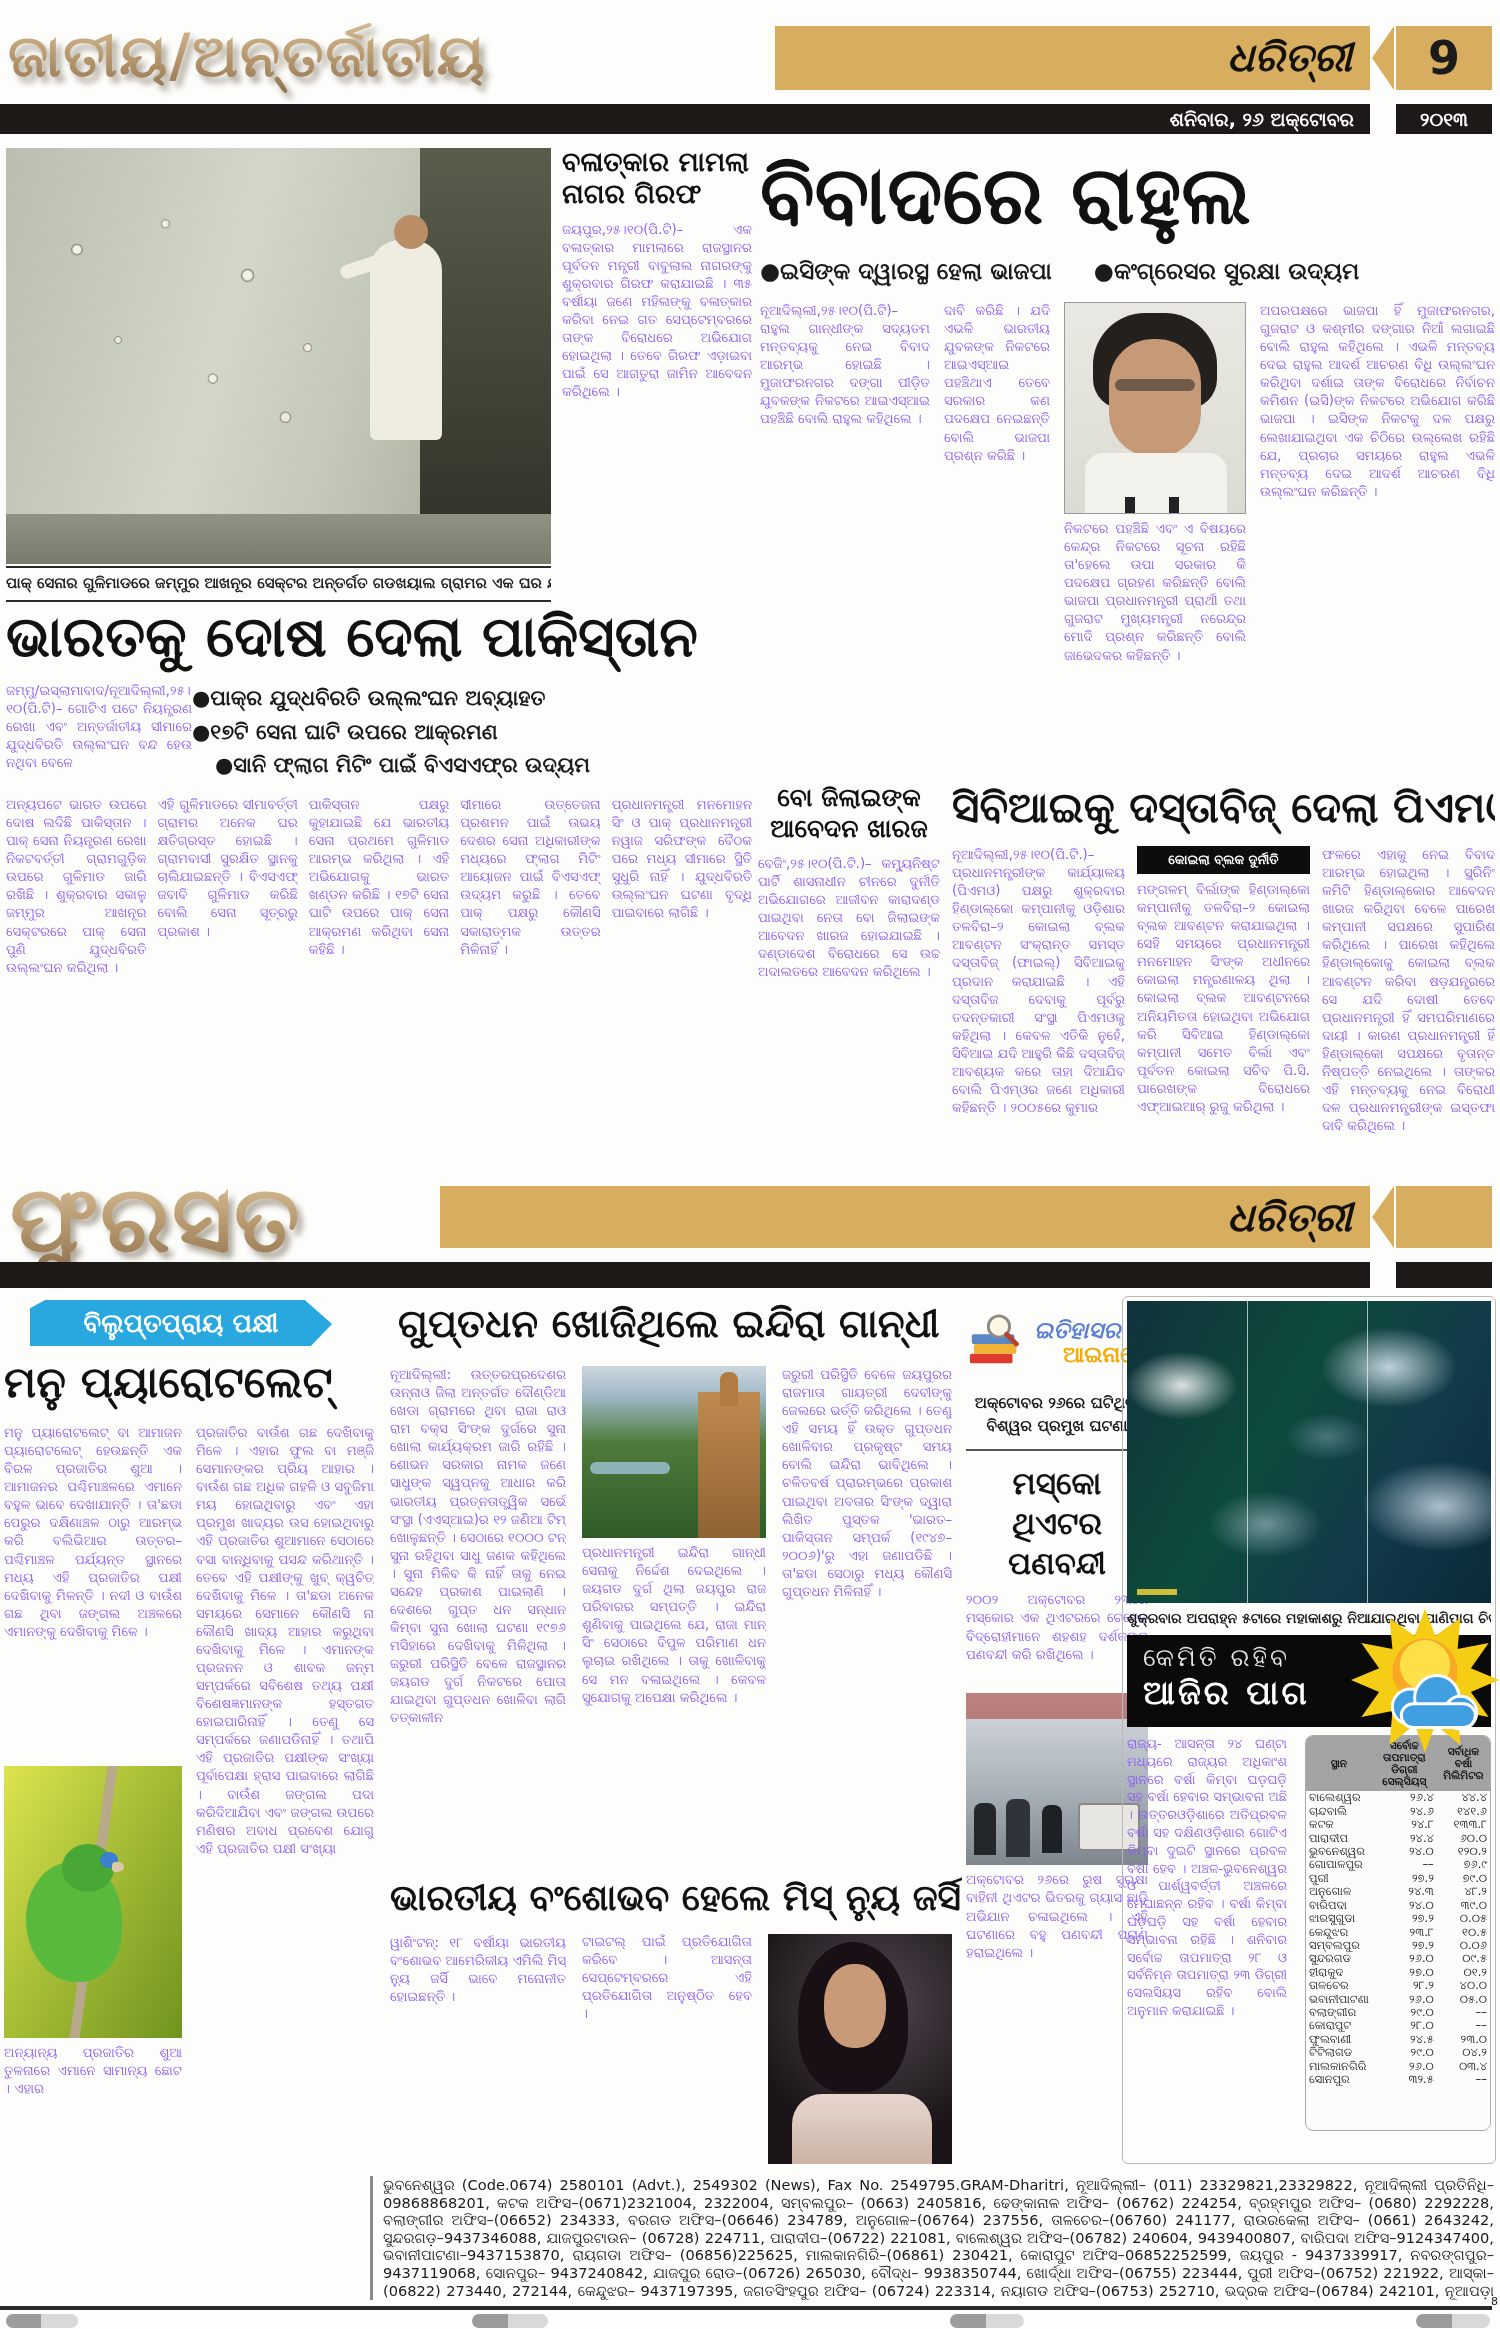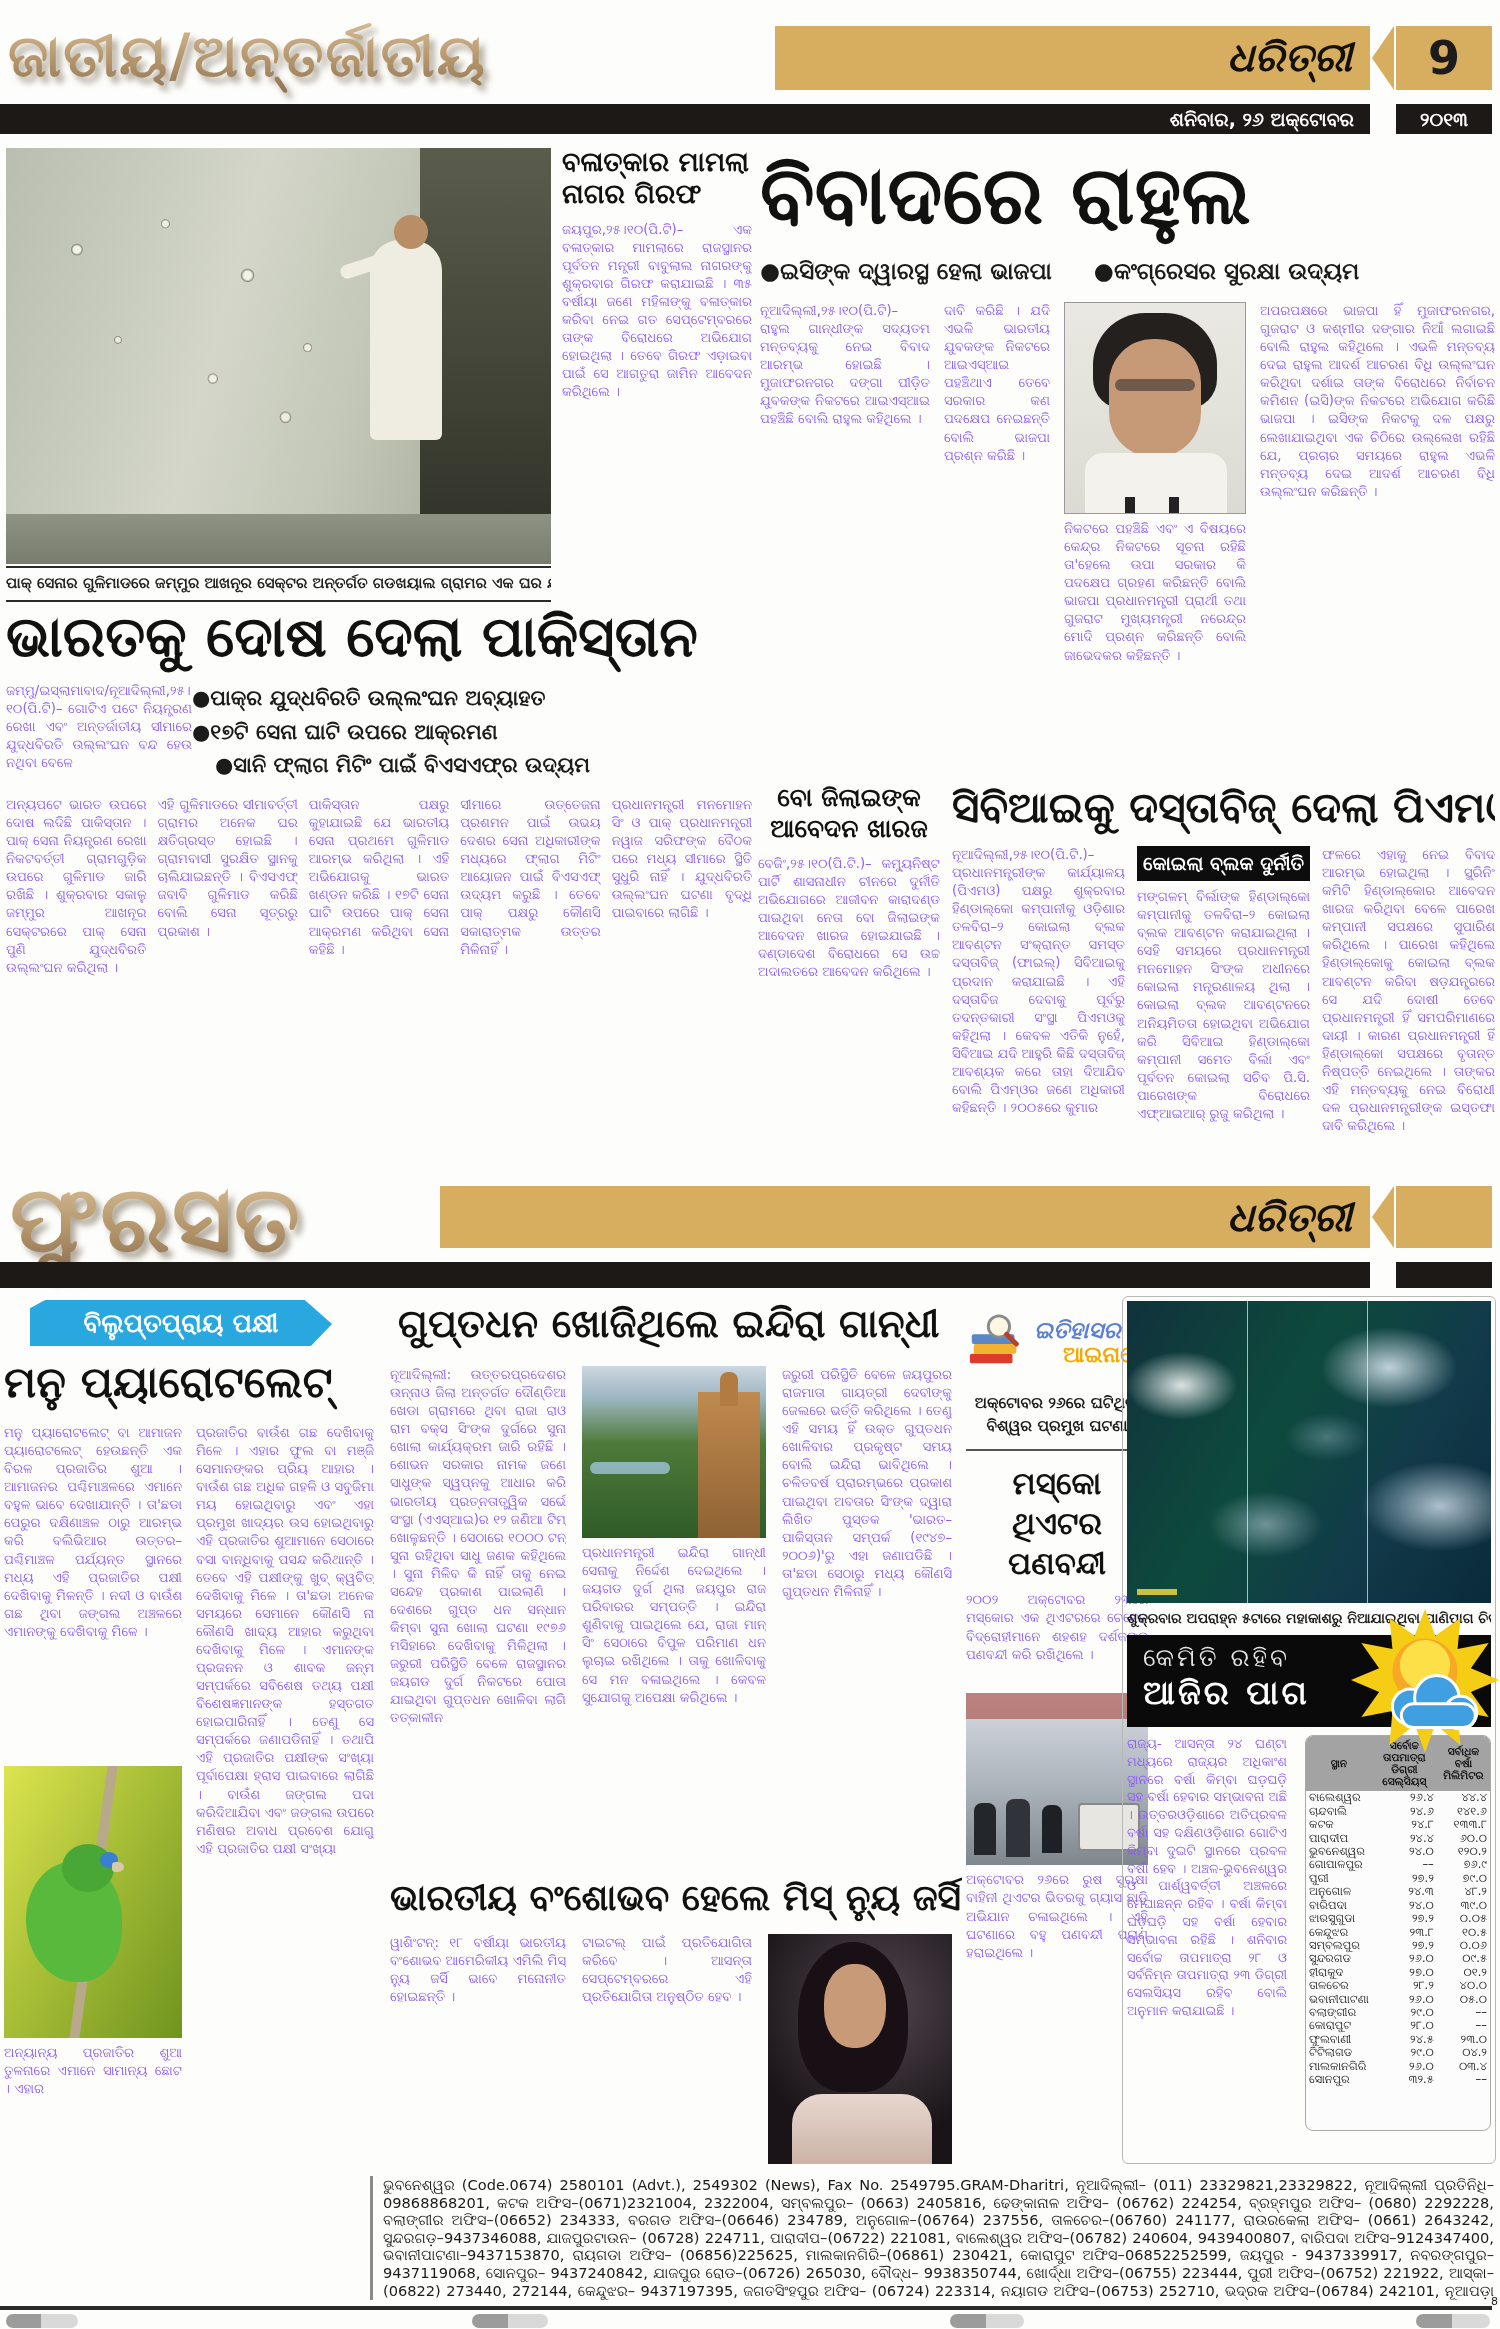--- a/index.html
+++ b/index.html
@@ -14,21 +14,21 @@
   .blackbar{background:#1c1917;color:#fff;}
   .notch{background:#d7ad5f;clip-path:polygon(100% 0,100% 100%,0 50%);}
   .brandtxt{font-weight:bold;font-size:40px;font-style:italic;color:#14110c;text-align:right;padding-right:18px;line-height:62px;}
   .hl{font-weight:bold;color:#111;overflow:hidden;}
   .bodytxt{font-size:13.2px;line-height:1.37;text-align:justify;overflow:hidden;color:#8b5cf6;}
   .cols{display:flex;}
   .col{overflow:hidden;}
   .photo{position:relative;overflow:hidden;}
   .caption{font-size:15px;font-weight:bold;color:#222;border-top:2px solid #2a2a2a;border-bottom:2px solid #2a2a2a;line-height:30px;overflow:hidden;white-space:nowrap;}
   .bullet-big{font-size:23px;font-weight:bold;white-space:nowrap;overflow:hidden;}
-  .kicker{background:#0d0d0d;color:#fff;font-weight:bold;font-size:19px;text-align:center;padding:6px 4px;margin-bottom:7px;}
+  .kicker{background:#0d0d0d;color:#fff;font-weight:bold;font-size:13px;text-align:center;padding:6px 4px;margin-bottom:7px;}
   .bluelabel{background:#29a8e0;color:#fff;font-weight:bold;font-size:26px;text-align:center;line-height:46px;
     clip-path:polygon(0 18%,5% 0,91% 0,100% 52%,93% 100%,0 100%);overflow:hidden;}
   .histbrand1{color:#5b7fd4;font-weight:bold;font-style:italic;font-size:23px;line-height:1.05;}
   .histbrand2{color:#f5a800;font-weight:bold;font-size:22px;text-align:right;line-height:1.05;}
   .wpanel{border:1px solid #b8b8b8;border-radius:6px;}
   .wtable{border-collapse:collapse;width:100%;font-size:11.4px;}
   .wtable th{background:#a3a3a3;color:#111;font-size:10.6px;line-height:1.12;padding:4px 2px;font-weight:bold;}
   .wtable td{padding:0 3px;line-height:13.4px;white-space:nowrap;}
   .wtable td:nth-child(2),.wtable td:nth-child(3){text-align:right;}
   .wtablewrap{border:1px solid #aaa;border-radius:8px;overflow:hidden;background:#fcfcfc;}
@@ -164,21 +164,21 @@
         <div class="abs" style="left:8px;top:96px;width:80px;height:12px;background:#9fc4d8;border-radius:6px;opacity:.8;"></div>
       </div>
       <div class="bodytxt" style="height:300px;">ପ୍ରଧାନମନ୍ତ୍ରୀ ଇନ୍ଦିରା ଗାନ୍ଧୀ ସେନାକୁ ନିର୍ଦ୍ଦେଶ ଦେଇଥିଲେ । ଜୟଗଡ ଦୁର୍ଗ ଥିଲା ଜୟପୁର ରାଜ ପରିବାରର ସମ୍ପତ୍ତି । ଇନ୍ଦିରା ଶୁଣିବାକୁ ପାଇଥିଲେ ଯେ, ରାଜା ମାନ୍ ସିଂ ସେଠାରେ ବିପୁଳ ପରିମାଣ ଧନ ଲୁଚାଇ ରଖିଥିଲେ । ତାକୁ ଖୋଳିବାକୁ ସେ ମନ ବଳାଇଥିଲେ । କେବଳ ସୁଯୋଗକୁ ଅପେକ୍ଷା କରିଥିଲେ ।</div>
     </div>
     <div class="col bodytxt" style="flex:1;">ଜରୁରୀ ପରିସ୍ଥିତି ବେଳେ ଜୟପୁରର ରାଜମାତା ଗାୟତ୍ରୀ ଦେବୀଙ୍କୁ ଜେଲରେ ଭର୍ତ୍ତି କରିଥିଲେ । ତେଣୁ ଏହି ସମୟ ହିଁ ଉକ୍ତ ଗୁପ୍ତଧନ ଖୋଳିବାର ପ୍ରକୃଷ୍ଟ ସମୟ ବୋଲି ଇନ୍ଦିରା ଭାବିଥିଲେ । ଚଳିତବର୍ଷ ପ୍ରାରମ୍ଭରେ ପ୍ରକାଶ ପାଇଥିବା ଅବତାର ସିଂଙ୍କ ଦ୍ୱାରା ଲିଖିତ ପୁସ୍ତକ 'ଭାରତ–ପାକିସ୍ତାନ ସମ୍ପର୍କ (୧୯୪୭–୨୦୦୬)'ରୁ ଏହା ଜଣାପଡିଛି । ତା'ଛଡା ସେଠାରୁ ମଧ୍ୟ କୌଣସି ଗୁପ୍ତଧନ ମିଳିନାହିଁ ।</div>
   </div>
 
   <div class="abs hl" style="left:390px;top:1872px;width:572px;height:54px;font-size:36px;line-height:52px;white-space:nowrap;">ଭାରତୀୟ ବଂଶୋଭବ ହେଲେ ମିସ୍ ନ୍ୟୁ ଜର୍ସି</div>
   <div class="abs cols" style="left:390px;top:1934px;width:562px;height:230px;gap:16px;">
     <div class="col bodytxt" style="width:176px;">ୱାଶିଂଟନ୍: ୧୮ ବର୍ଷୀୟା ଭାରତୀୟ ବଂଶୋଭବ ଆମେରିକୀୟ ଏମିଲି ମିସ୍ ନ୍ୟୁ ଜର୍ସି ଭାବେ ମନୋନୀତ ହୋଇଛନ୍ତି ।</div>
-    <div class="col bodytxt" style="width:170px;">ଟାଇଟଲ୍ ପାଇଁ ପ୍ରତିଯୋଗିତା କରିବେ । ଆସନ୍ତା ସେପ୍ଟେମ୍ବରରେ ଏହି ପ୍ରତିଯୋଗିତା ଅନୁଷ୍ଠିତ ହେବ ।</div>
+    <div class="col bodytxt" style="width:170px;font-family:Liberation Mono, monospace;">ଟାଇଟଲ୍ ପାଇଁ ପ୍ରତିଯୋଗିତା କରିବେ । ଆସନ୍ତା ସେପ୍ଟେମ୍ବରରେ ଏହି ପ୍ରତିଯୋଗିତା ଅନୁଷ୍ଠିତ ହେବ ।</div>
     <div class="col photo" style="flex:1;background:radial-gradient(circle at 60% 30%,#50474e 0%,#1a1418 70%);">
       <div class="abs" style="left:30px;top:8px;width:110px;height:150px;background:#191015;border-radius:50% 50% 40% 40%;"></div>
       <div class="abs" style="left:56px;top:30px;width:62px;height:84px;background:#c89a78;border-radius:46%;"></div>
       <div class="abs" style="left:24px;bottom:0;width:140px;height:70px;background:linear-gradient(180deg,#e8d7cf,#cbb3a6);border-radius:30px 30px 0 0;"></div>
     </div>
   </div>
 
   <div class="abs" style="left:966px;top:1296px;width:182px;height:868px;">
     <div style="display:flex;gap:6px;align-items:center;height:92px;">
       <svg width="62" height="62" viewBox="0 0 64 64">

